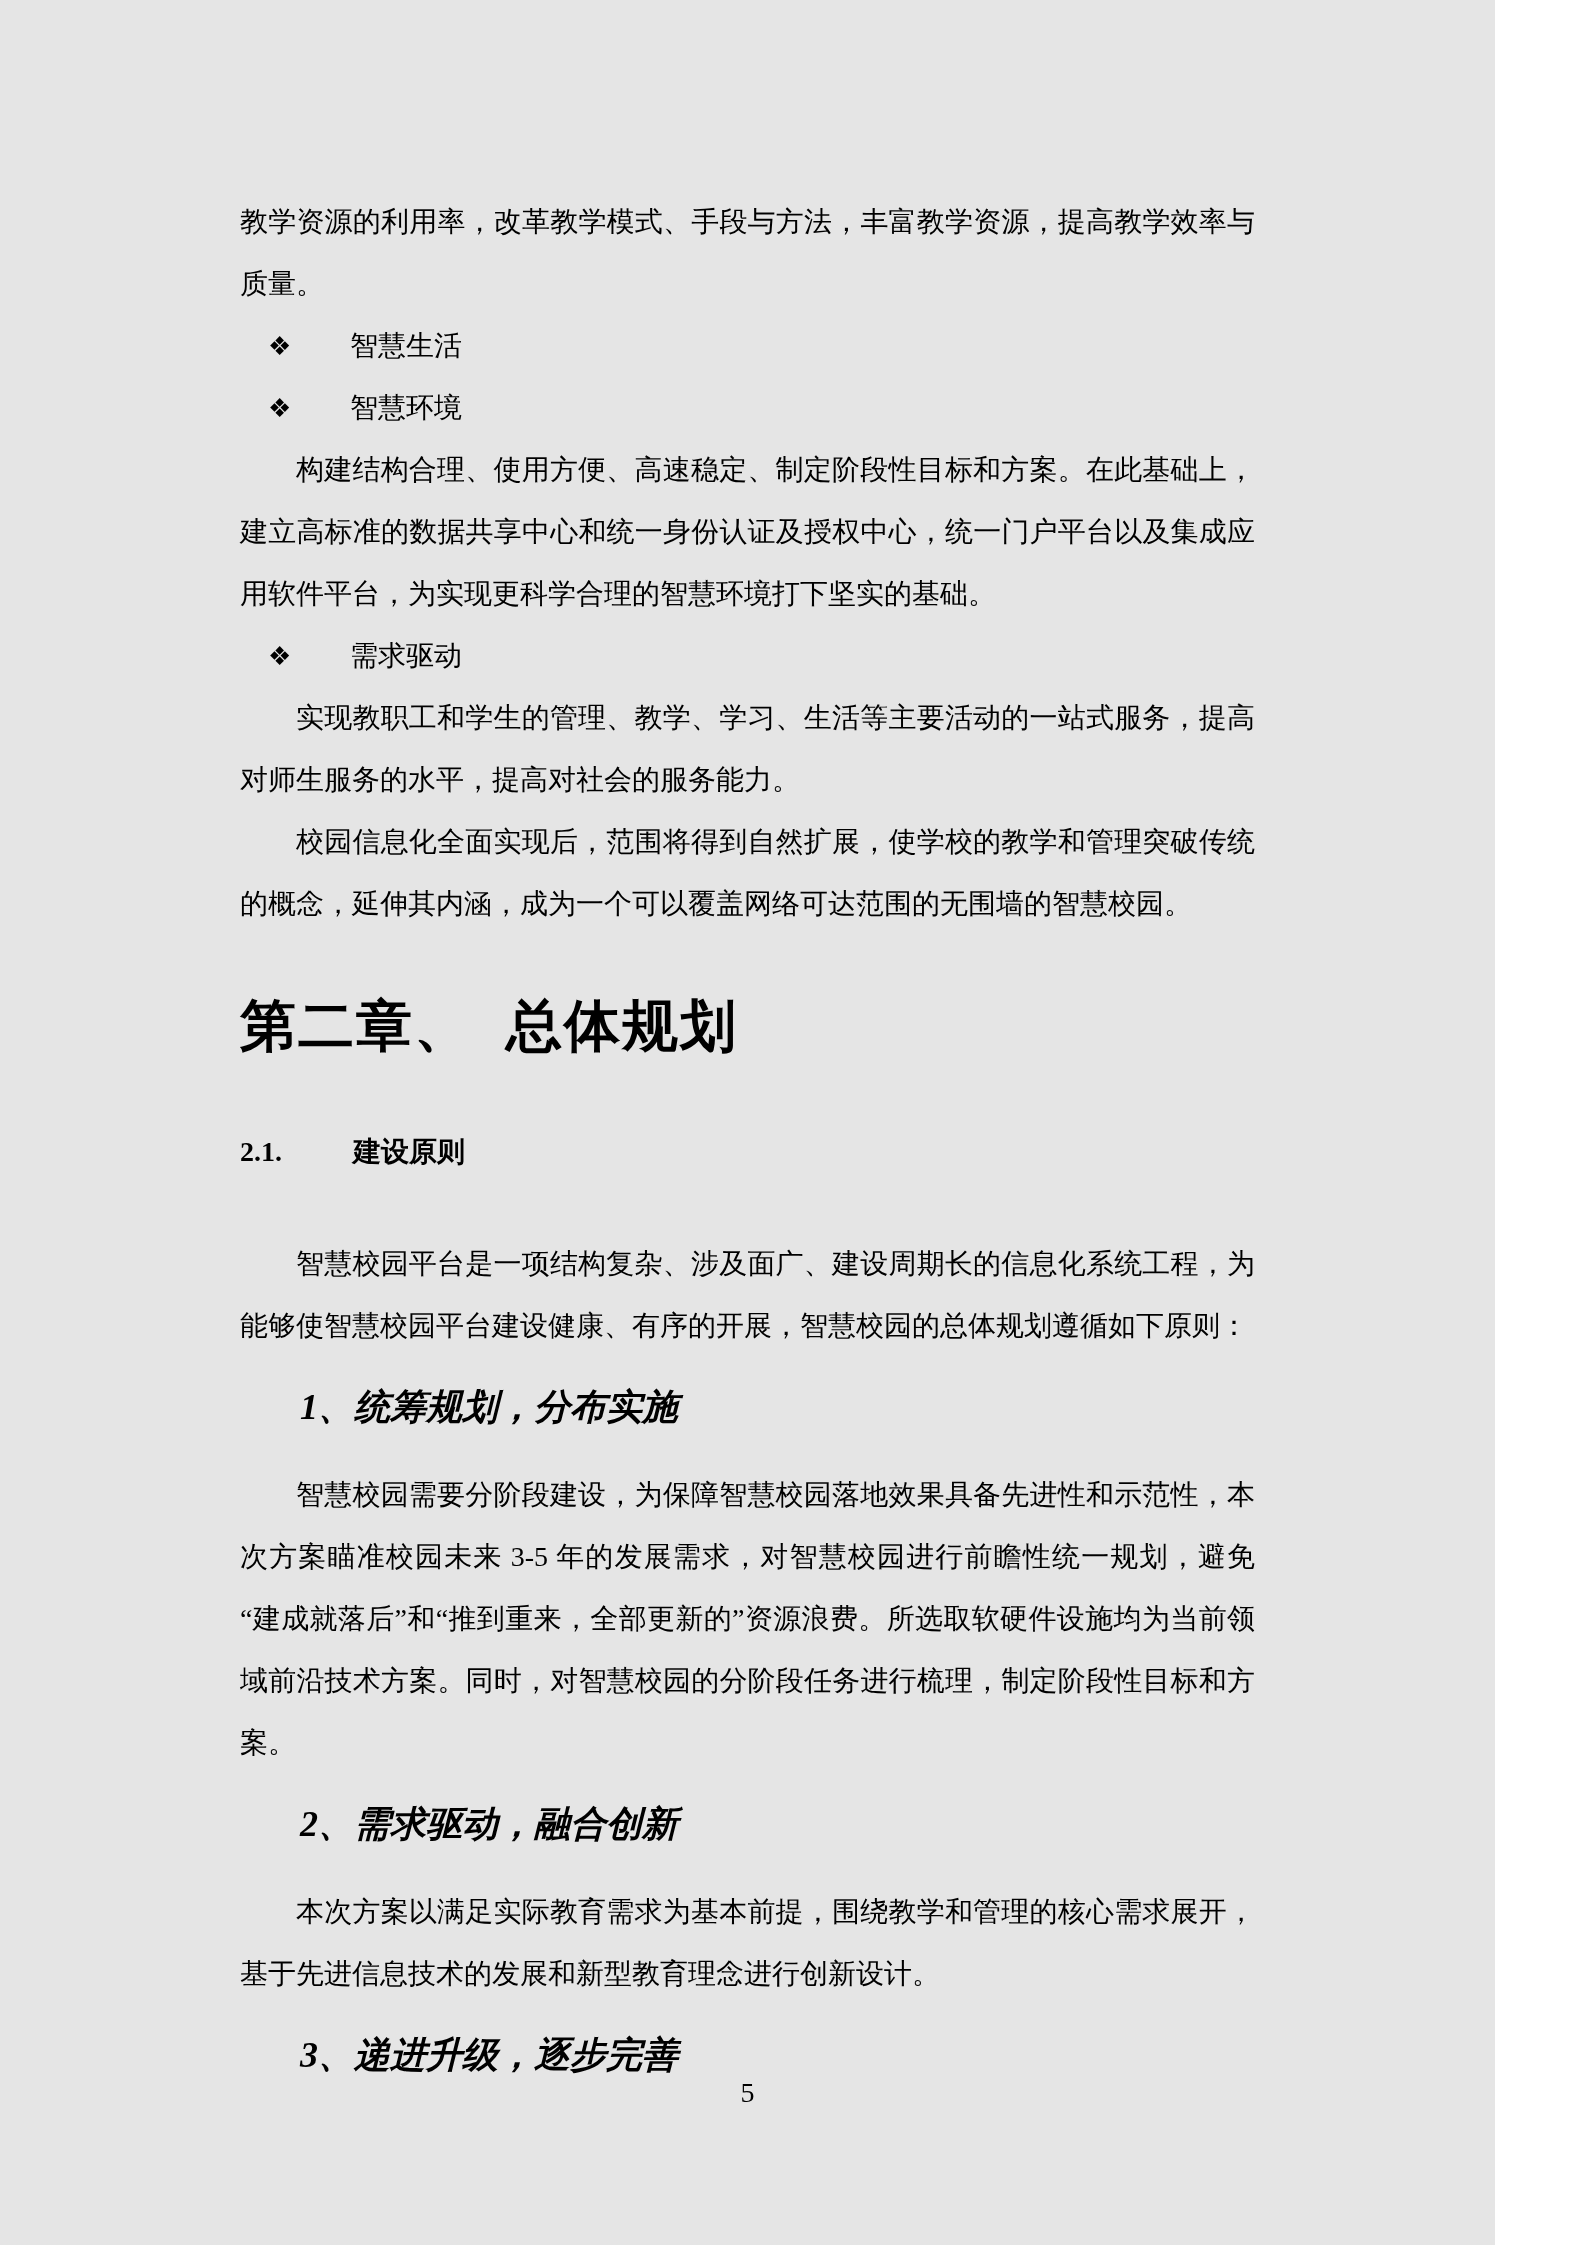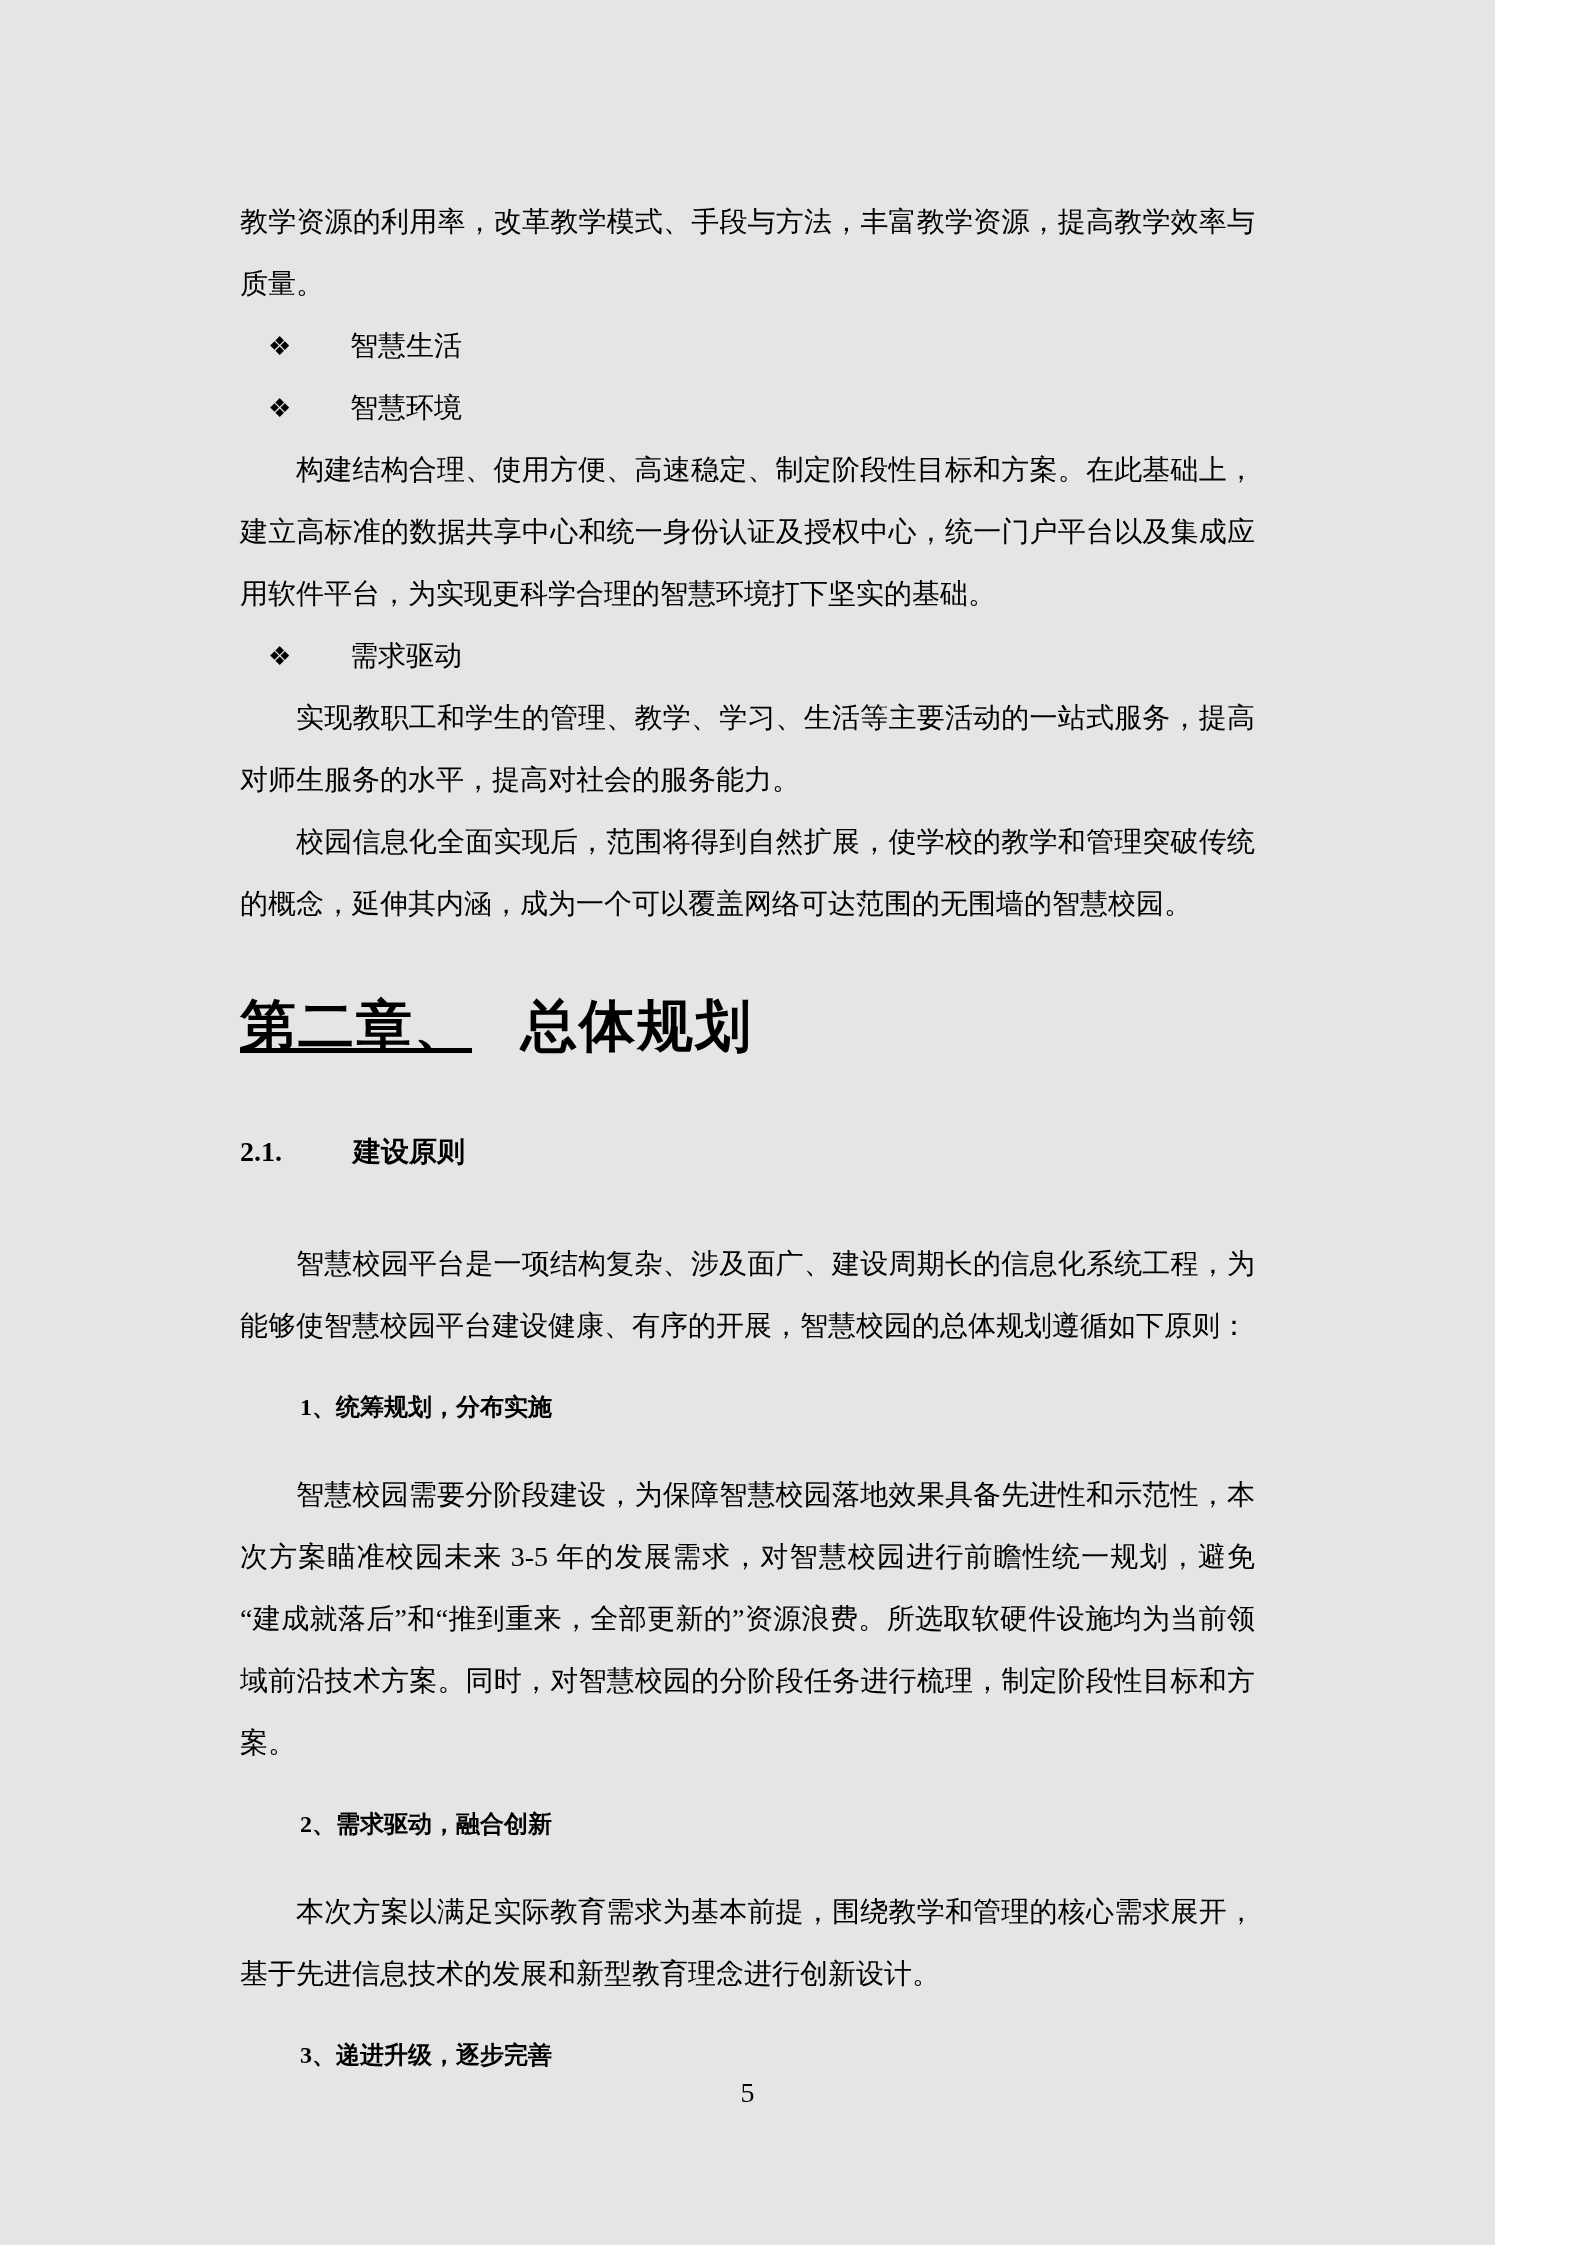--- a/index.html
+++ b/index.html
@@ -34,35 +34,36 @@
     font-family: "DejaVu Sans", sans-serif;
   }
   .bullet-label { margin-left: 57px; }
   .h1 {
     margin: 51px 0 0 0;
     font-size: 56px;
     line-height: 80px;
     font-weight: bold;
     letter-spacing: 2px;
   }
-  .h1-number { margin-right: 49px; text-decoration: underline; }
+  .h1-number { margin-right: 34px; }
   .h2 {
     margin: 58px 0 0 0;
     font-size: 28px;
     line-height: 56px;
     font-weight: bold;
   }
   .h2-number { display: inline-block; width: 113px; }
   .h2 + .body-para { margin-top: 53px; }
   .h3 {
     margin: 19px 0 26px 0;
-    font-size: 24px;
+    font-size: 36px;
     line-height: 62px;
     font-weight: bold;
     text-indent: 60px;
+    font-style: italic;
   }
   .page-number {
     position: absolute;
     left: 0;
     right: 0;
     top: 2076px;
     text-align: center;
     font-size: 28px;
     line-height: 34px;
   }

